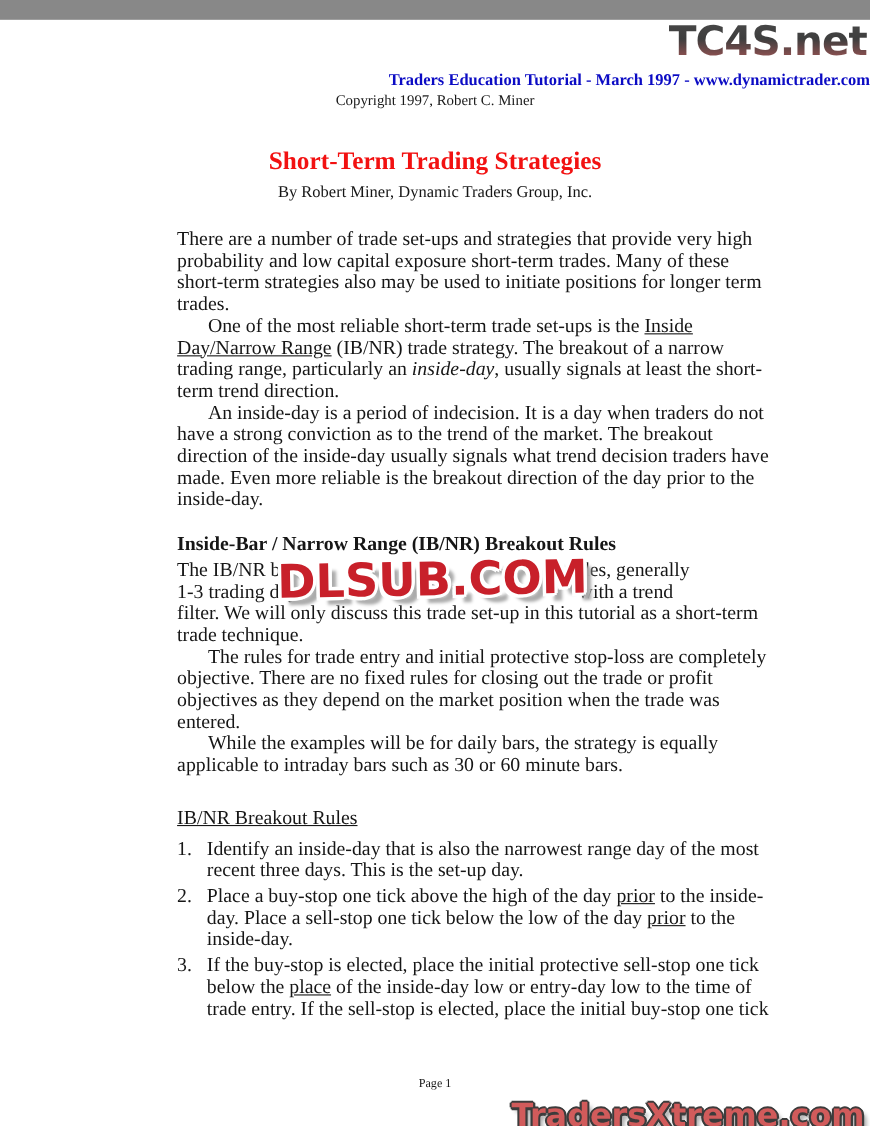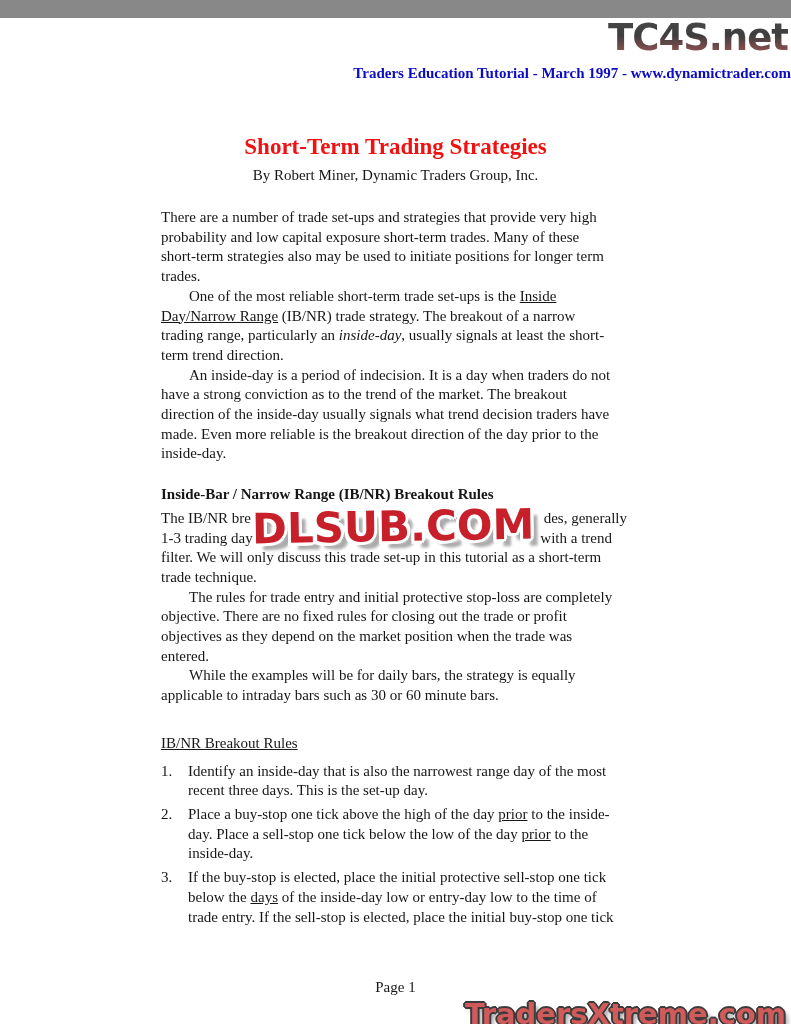--- a/index.html
+++ b/index.html
@@ -28,21 +28,21 @@
     position:absolute; top:116px; left:0; width:100%; text-align:center;
     font-weight:bold; font-size:23px; color:var(--red,#f21111);
   }
   .byline{
     position:absolute; top:149px; left:0; width:100%; text-align:center;
     font-size:15px;
   }
   
   .content{
     position:absolute; left:161px; top:190px; width:474px;
-    font-size:15px; line-height:19.7px;
+    font-size:18px; line-height:19.7px;
   }
   .content > div{margin:0;}
   .para{white-space:pre;}
   .para.indent{text-indent:28px;}
   .h-bold{white-space:pre; font-weight:bold; margin-top:21px !important; margin-bottom:4px !important;}
   .h-underline{white-space:pre; margin-top:28px !important; margin-bottom:8px !important;}
   .seg-u{text-decoration:underline;}
   .seg-i{font-style:italic;}
   .split-row{display:flex; justify-content:space-between; width:466px; white-space:pre;}
   .split-row.r1{width:466px;}
@@ -57,41 +57,42 @@
     font-size:42px; letter-spacing:0px; color:var(--wm,#c8202a);
     transform:rotate(-1deg);
     text-shadow:
       -3px 0 0 #fff, 3px 0 0 #fff, 0 -3px 0 #fff, 0 3px 0 #fff,
       -2px -2px 0 #fff, 2px -2px 0 #fff, -2px 2px 0 #fff, 2px 2px 0 #fff,
       -3px 3px 0 #fff, 3px -3px 0 #fff,
       7px 7px 3px #ababab;
   }
   .footer-page{
     position:absolute; top:961px; left:0; width:100%; text-align:center;
-    font-size:15px;
+    font-size:11px;
   }
   .logo-bottom{
     position:absolute; top:979px; right:5px;
     font-family:"DejaVu Sans", sans-serif; font-weight:bold;
     font-size:29px; letter-spacing:0px; color:var(--lb,#d15b5b);
     text-shadow:
       -2px 0 0 #3c3c3c, 2px 0 0 #3c3c3c, 0 -2px 0 #3c3c3c, 0 2px 0 #3c3c3c,
       -1px -1px 0 #3c3c3c, 1px -1px 0 #3c3c3c, -1px 1px 0 #3c3c3c, 1px 1px 0 #3c3c3c,
       4px 4px 4px #a8a8a8;
   }
 </style>
 </head>
 <body>
 
 <div class="page">
 
   <div class="logo-top">TC4S.net</div>
 
   <div class="header-line">Traders Education Tutorial - March 1997 - www.dynamictrader.com</div>
 
+  <div class="copyright-line">Copyright 1997, Robert C. Miner</div>
 
   <div class="page-title">Short-Term Trading Strategies</div>
 
   <div class="byline">By Robert Miner, Dynamic Traders Group, Inc.</div>
 
   <div class="content">
       <div class="para"><span>There are a number of trade set-ups and strategies that provide very high
 probability and low capital exposure short-term trades. Many of these
 short-term strategies also may be used to initiate positions for longer term
 trades.</span></div>
@@ -124,21 +125,21 @@
         </div>
         <div class="list-item">
           <div class="list-num">2.</div>
           <div class="list-body"><span>Place a buy-stop one tick above the high of the day </span><span class="seg-u">prior</span><span> to the inside-
 day. Place a sell-stop one tick below the low of the day </span><span class="seg-u">prior</span><span> to the
 inside-day.</span></div>
         </div>
         <div class="list-item">
           <div class="list-num">3.</div>
           <div class="list-body"><span>If the buy-stop is elected, place the initial protective sell-stop one tick
-below the </span><span class="seg-u">days</span><span> of the inside-day low or entry-day low to the time of
+below the </span><span class="seg-u">place</span><span> of the inside-day low or entry-day low to the time of
 trade entry. If the sell-stop is elected, place the initial buy-stop one tick</span></div>
         </div>
       </div>
     </div>
 
   <div class="watermark">DLSUB.COM</div>
 
   <div class="footer-page">Page 1</div>
 
   <div class="logo-bottom">TradersXtreme.com</div>

